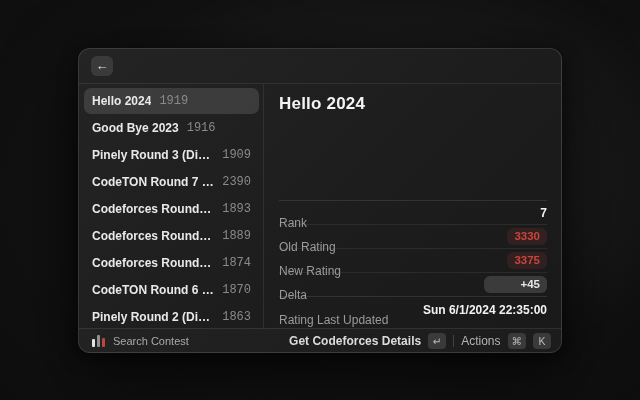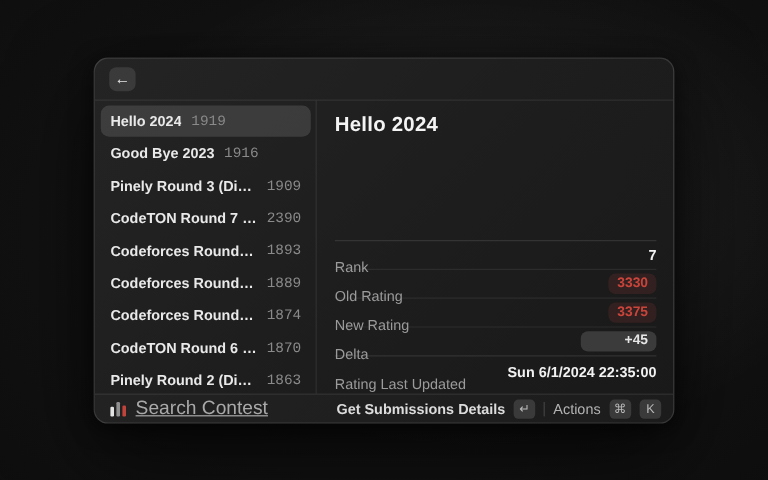--- a/index.html
+++ b/index.html
@@ -83,21 +83,21 @@
     display:flex; align-items:center;
     padding:0 10px;
     border-top:1px solid rgba(255,255,255,0.09);
     background:rgba(255,255,255,0.015);
   }
   .logo { display:flex; align-items:flex-end; gap:2px; height:12px; margin:0 8px 0 3px; }
   .logo i { display:block; width:3px; border-radius:1px; }
   .logo .b1 { height:8px;  background:#e3e3e3; }
   .logo .b2 { height:12px; background:#8f8f8f; }
   .logo .b3 { height:9px;  background:#c0443c; }
-  .footer-app { font-size:16px; color:#a9a9a9;text-decoration:underline; }
+  .footer-app { font-size:11px; color:#a9a9a9; }
   .footer-right { margin-left:auto; display:flex; align-items:center; gap:7px; }
   .footer-action {
     display:flex; align-items:center; gap:7px;
     background:transparent; border:none; cursor:pointer;
     font-family:"Liberation Sans", sans-serif;
   }
   .footer-action .lbl-strong { font-size:12px; font-weight:bold; color:#dcdcdc; }
   .footer-action .lbl { font-size:12px; color:#b3b3b3; }
   kbd.key {
     min-width:18px; height:16px; padding:0 4px;
@@ -193,21 +193,21 @@
     <div class="footer">
       <span class="logo">
         <i class="b1"></i>
           <i class="b2"></i>
           <i class="b3"></i>
       </span>
       <span class="footer-app">Search Contest</span>
 
       <div class="footer-right">
         <button class="footer-action">
-          <span class="lbl-strong">Get Submissions Details</span>
+          <span class="lbl-strong">Get Codeforces Details</span>
           <kbd class="key">↵</kbd>
         </button>
         <span class="vdiv"></span>
         <button class="footer-action">
           <span class="lbl">Actions</span>
           <kbd class="key">⌘</kbd>
           <kbd class="key">K</kbd>
         </button>
       </div>
     </div>

